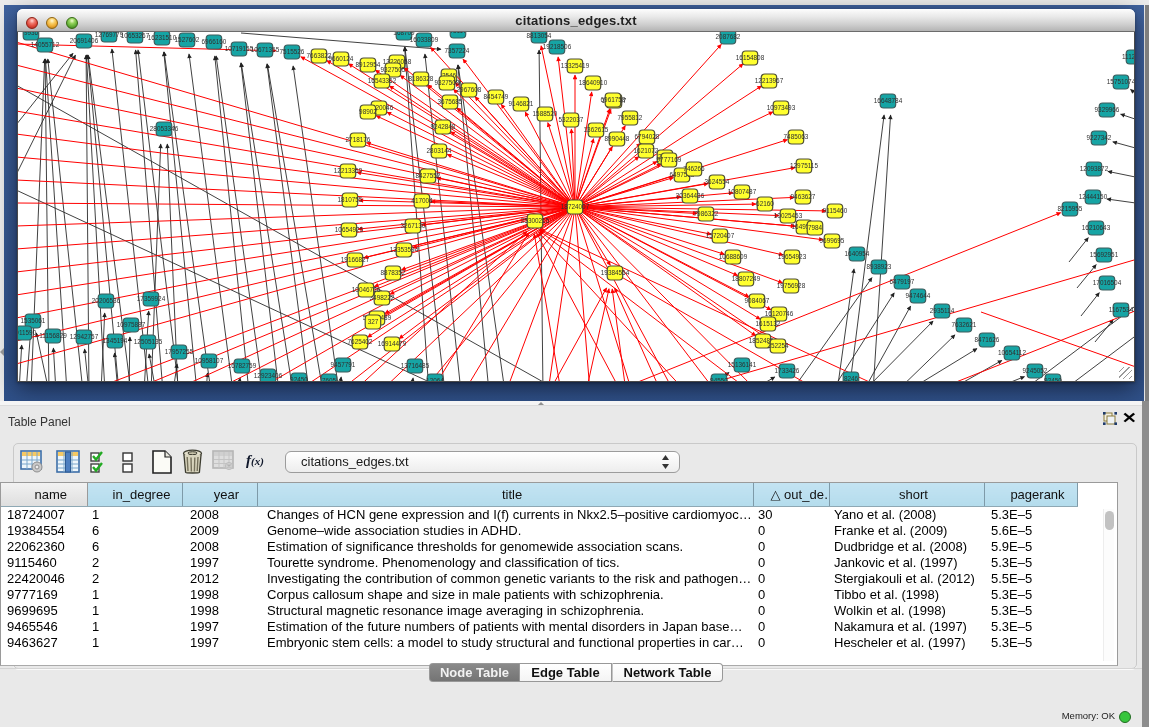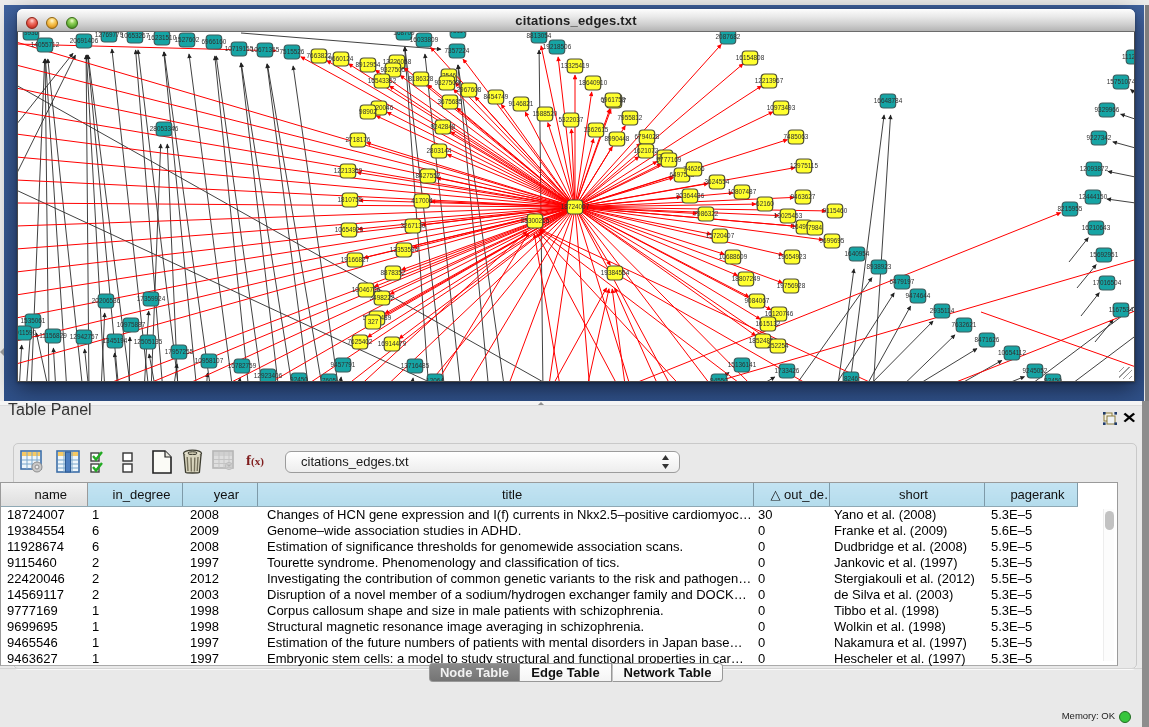--- a/index.html
+++ b/index.html
@@ -13,21 +13,21 @@
 #b1{left:9px;background:radial-gradient(circle at 50% 28%,#ffc9c4 5%,#f07c70 30%,#e04a3c 60%,#b22b20 92%);border:1px solid #8e2015;width:12px;height:12px}
 #b2{left:29px;background:radial-gradient(circle at 50% 28%,#fff3c8 5%,#fad169 30%,#efae35 60%,#c07d16 92%);border:1px solid #8f6410;width:12px;height:12px}
 #b3{left:49px;background:radial-gradient(circle at 50% 28%,#e2f7c0 5%,#97d45e 30%,#66b23a 60%,#3f7d1d 92%);border:1px solid #366a14;width:12px;height:12px}
 #canvas{position:absolute;left:0;top:23px;width:1118px;height:350px;background:#fff;overflow:hidden;border-left:1px solid #4a4a4a;border-right:1px solid #4a4a4a;border-bottom:1px solid #4a4a4a}
 #grip{position:absolute;right:2px;bottom:2px;width:13px;height:12px;background:
  repeating-linear-gradient(135deg,transparent 0 3px,#9a9a9a 3px 4px)}
 
 #panel{position:absolute;left:0;top:401px;width:1149px;height:326px;background:#e9e9e9}
 #divider{position:absolute;left:0;top:0;width:100%;height:5px;background:#f5f5f5;border-bottom:1px solid #dcdcdc}
 #grarrow{position:absolute;left:538px;top:1px;width:0;height:0;border-left:3px solid transparent;border-right:3px solid transparent;border-bottom:3.5px solid #909090}
-#ptitle{position:absolute;left:8px;top:0;font-size:16px;color:#333}
+#ptitle{position:absolute;left:8px;top:14px;font-size:12px;color:#333}
 #flicon{position:absolute;left:1103px;top:11px;width:14px;height:13px}
 #closex{position:absolute;left:1123px;top:8px;font-size:15px;font-weight:bold;color:#000;transform:scaleX(1.2)}
 #gbox{position:absolute;left:13px;top:42px;width:1124px;height:226px;border:1px solid #c9c9c9;border-radius:5px;box-shadow:0 1px 0 #fafafa}
 
 .ic{position:absolute;top:49px}
 #combo{position:absolute;left:285px;top:50px;width:395px;height:22px;background:linear-gradient(#fff,#ededed);border:1px solid #9c9c9c;border-radius:6px;font-size:13px;color:#1a1a1a;line-height:20px;padding-left:15px}
 #steppers{position:absolute;right:9px;top:3px;width:9px;height:14px}
 
 #ttable{position:absolute;left:0;top:81px;width:1118px;height:184px;background:#fff;border:1px solid #9a9a9a;border-bottom:1px solid #aaa}
 table{border-collapse:collapse;table-layout:fixed;width:1076px;font-size:13px}
@@ -609,21 +609,21 @@
       <path d="M3 6 L4.6 23.4 C4.7 24.2 18.3 24.2 18.4 23.4 L20 6" fill="#d8d4bd" stroke="#3c3c30" stroke-width="1.3"></path>
       <path d="M6.2 8 L7 22 M10 8.5 L10.4 22.5 M13.8 8.5 L13.4 22.5 M17 8 L16.2 22" stroke="#76715c" stroke-width="1.4"></path>
     </svg>
   <svg class="ic" style="left:212px" width="22" height="21" viewBox="0 0 22 21" opacity="0.55">
       <rect x="1" y="1" width="20" height="17" fill="#d6d6d6" stroke="#8a8a8a" stroke-width="1.6"></rect>
       <rect x="2" y="2" width="18" height="4" fill="#bdbdbd"></rect>
       <path d="M2 9.5 H20 M2 13.5 H20 M7 2 V18 M12 2 V18 M17 2 V18" stroke="#a6a6a6"></path>
       <circle cx="17" cy="16" r="3.6" fill="#bbb" stroke="#999"></circle>
       <path d="M15.5 14.5 L18.5 17.5 M18.5 14.5 L15.5 17.5" stroke="#888" stroke-width="1.2"></path>
     </svg>
-  <div class="ic" style="left:246px;top:51px;font-size:15px;font-weight:bold;color:#7f1d1d;font-family:'Liberation Serif',serif">f<span style="font-size:11px">(x)</span></div>
+  <div class="ic" style="left:246px;top:51px;font-size:15px;font-style:italic;font-weight:bold;color:#0f172a;font-family:'Liberation Serif',serif">f<span style="font-size:11px">(x)</span></div>
   <div id="combo">citations_edges.txt
     <svg id="steppers" viewBox="0 0 9 14">
         <path d="M4.5 0 L8 5 L1 5 z" fill="#333"></path>
         <path d="M4.5 14 L8 9 L1 9 z" fill="#333"></path>
       </svg>
   </div>
   <div id="ttable">
     <table>
       <colgroup>
           <col class="c1">
@@ -656,21 +656,21 @@
           <tr>
             <td class="c1">19384554</td>
             <td class="c2">6</td>
             <td class="c3">2009</td>
             <td class="c4">Genome–wide association studies in ADHD.</td>
             <td class="c5">0</td>
             <td class="c6">Franke et al. (2009)</td>
             <td class="c7">5.6E–5</td>
           </tr>
           <tr>
-            <td class="c1">11928674</td>
+            <td class="c1">22062360</td>
             <td class="c2">6</td>
             <td class="c3">2008</td>
             <td class="c4">Estimation of significance thresholds for genomewide association scans.</td>
             <td class="c5">0</td>
             <td class="c6">Dudbridge et al. (2008)</td>
             <td class="c7">5.9E–5</td>
           </tr>
           <tr>
             <td class="c1">9115460</td>
             <td class="c2">2</td>
@@ -681,29 +681,20 @@
             <td class="c7">5.3E–5</td>
           </tr>
           <tr>
             <td class="c1">22420046</td>
             <td class="c2">2</td>
             <td class="c3">2012</td>
             <td class="c4">Investigating the contribution of common genetic variants to the risk and pathogen…</td>
             <td class="c5">0</td>
             <td class="c6">Stergiakouli et al. (2012)</td>
             <td class="c7">5.5E–5</td>
-          </tr>
-          <tr>
-            <td class="c1">14569117</td>
-            <td class="c2">2</td>
-            <td class="c3">2003</td>
-            <td class="c4">Disruption of a novel member of a sodium/hydrogen exchanger family and DOCK…</td>
-            <td class="c5">0</td>
-            <td class="c6">de Silva et al. (2003)</td>
-            <td class="c7">5.3E–5</td>
           </tr>
           <tr>
             <td class="c1">9777169</td>
             <td class="c2">1</td>
             <td class="c3">1998</td>
             <td class="c4">Corpus callosum shape and size in male patients with schizophrenia.</td>
             <td class="c5">0</td>
             <td class="c6">Tibbo et al. (1998)</td>
             <td class="c7">5.3E–5</td>
           </tr>

